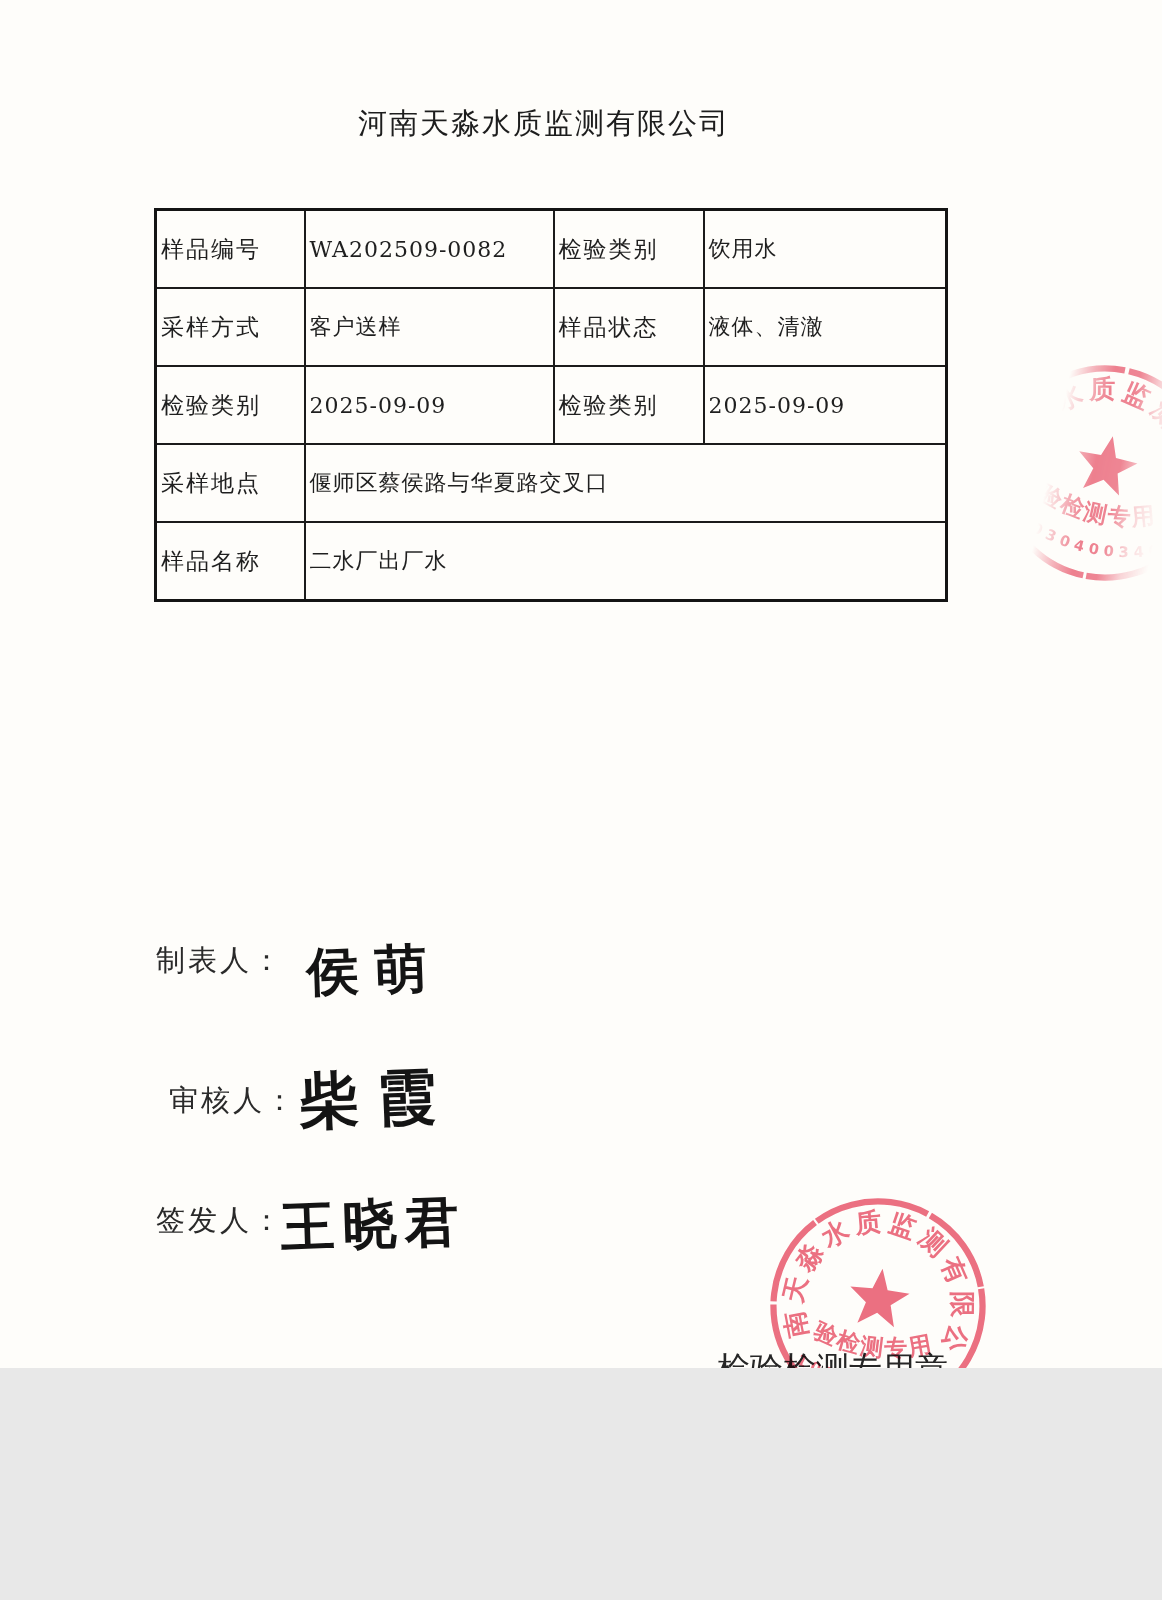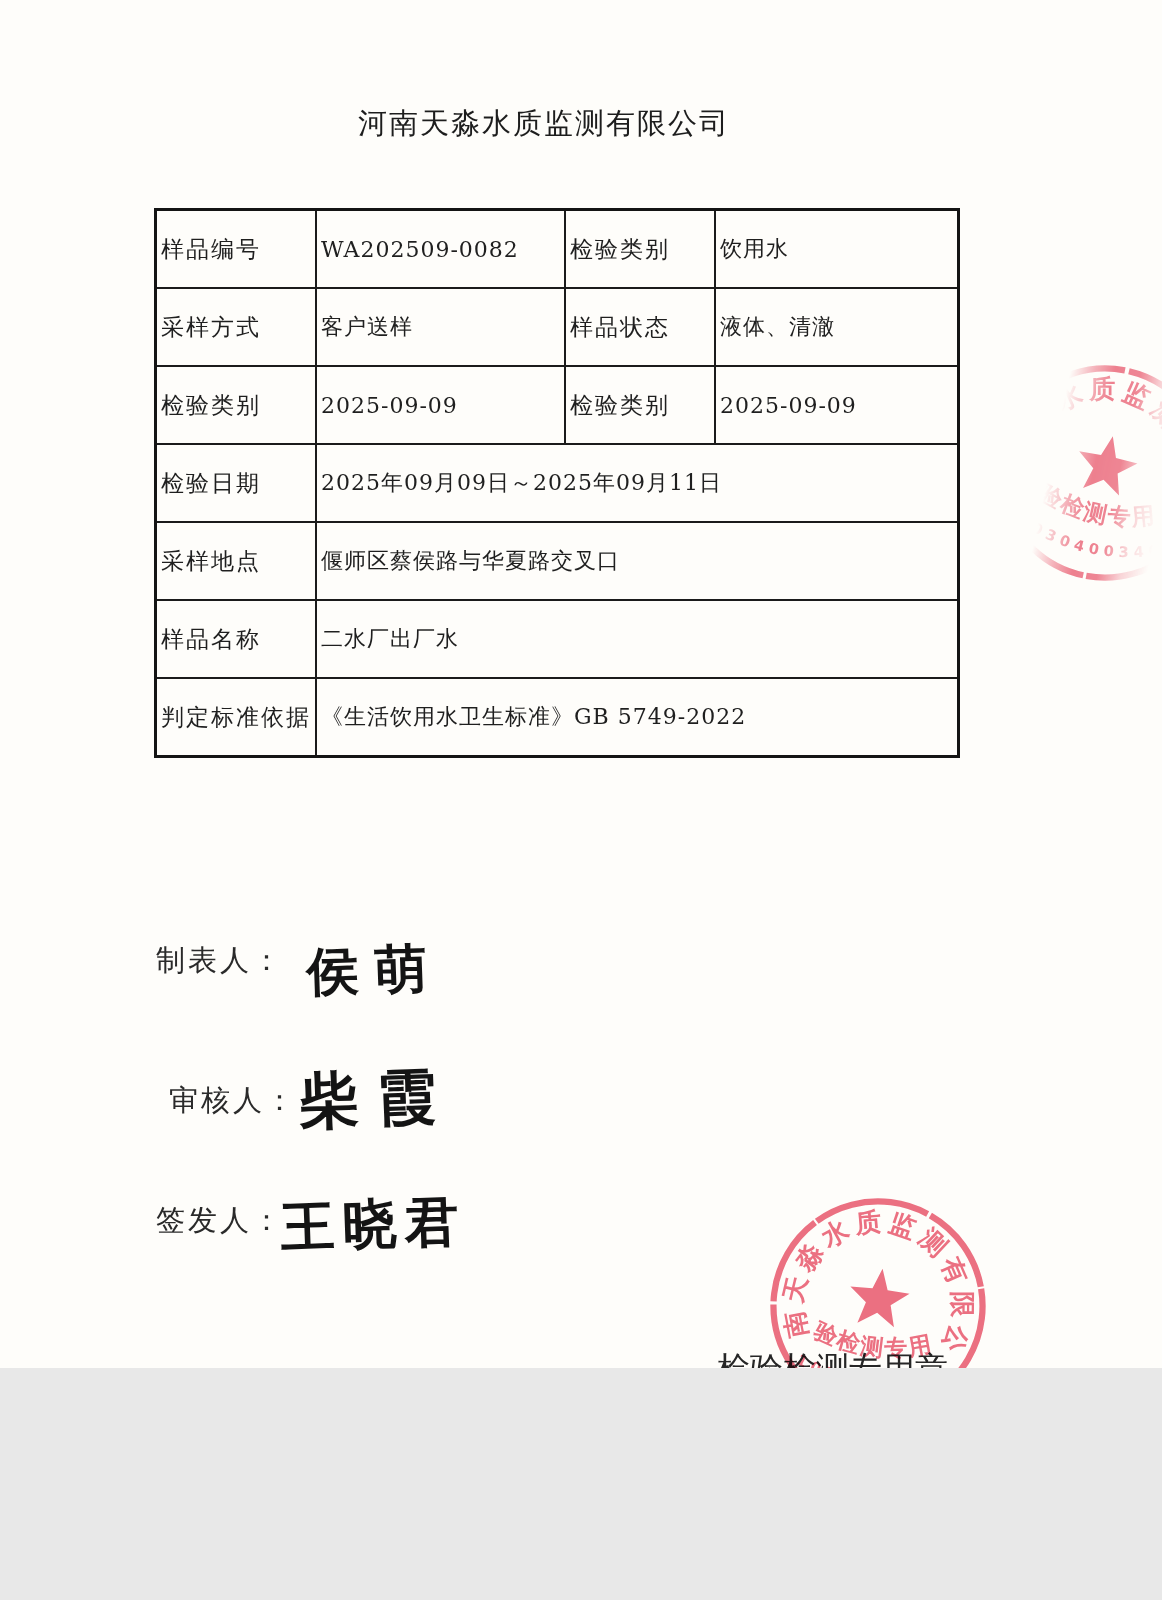--- a/index.html
+++ b/index.html
@@ -97,34 +97,26 @@
         <td class="lbl">样品状态</td>
         <td>液体、清澈</td>
       </tr>
       <tr>
         <td class="lbl">检验类别</td>
         <td>2025-09-09</td>
         <td class="lbl">检验类别</td>
         <td>2025-09-09</td>
       </tr>
       <tr>
-        <td class="lbl">检验日期</td>
-        <td colspan="3">2025年09月09日～2025年09月11日</td>
-      </tr>
-      <tr>
         <td class="lbl">采样地点</td>
         <td colspan="3">偃师区蔡侯路与华夏路交叉口</td>
       </tr>
       <tr>
         <td class="lbl">样品名称</td>
         <td colspan="3">二水厂出厂水</td>
-      </tr>
-      <tr>
-        <td class="lbl">判定标准依据</td>
-        <td colspan="3">《生活饮用水卫生标准》GB 5749-2022</td>
       </tr>
     </tbody>
   </table>
 
   <div class="sig-row" style="left:156px;top:941px">
     <span class="sig-label">制表人：</span>
   </div>
   <div class="sig-name sig-hou">侯萌</div>
 
   <div class="sig-row" style="left:169px;top:1081px">

